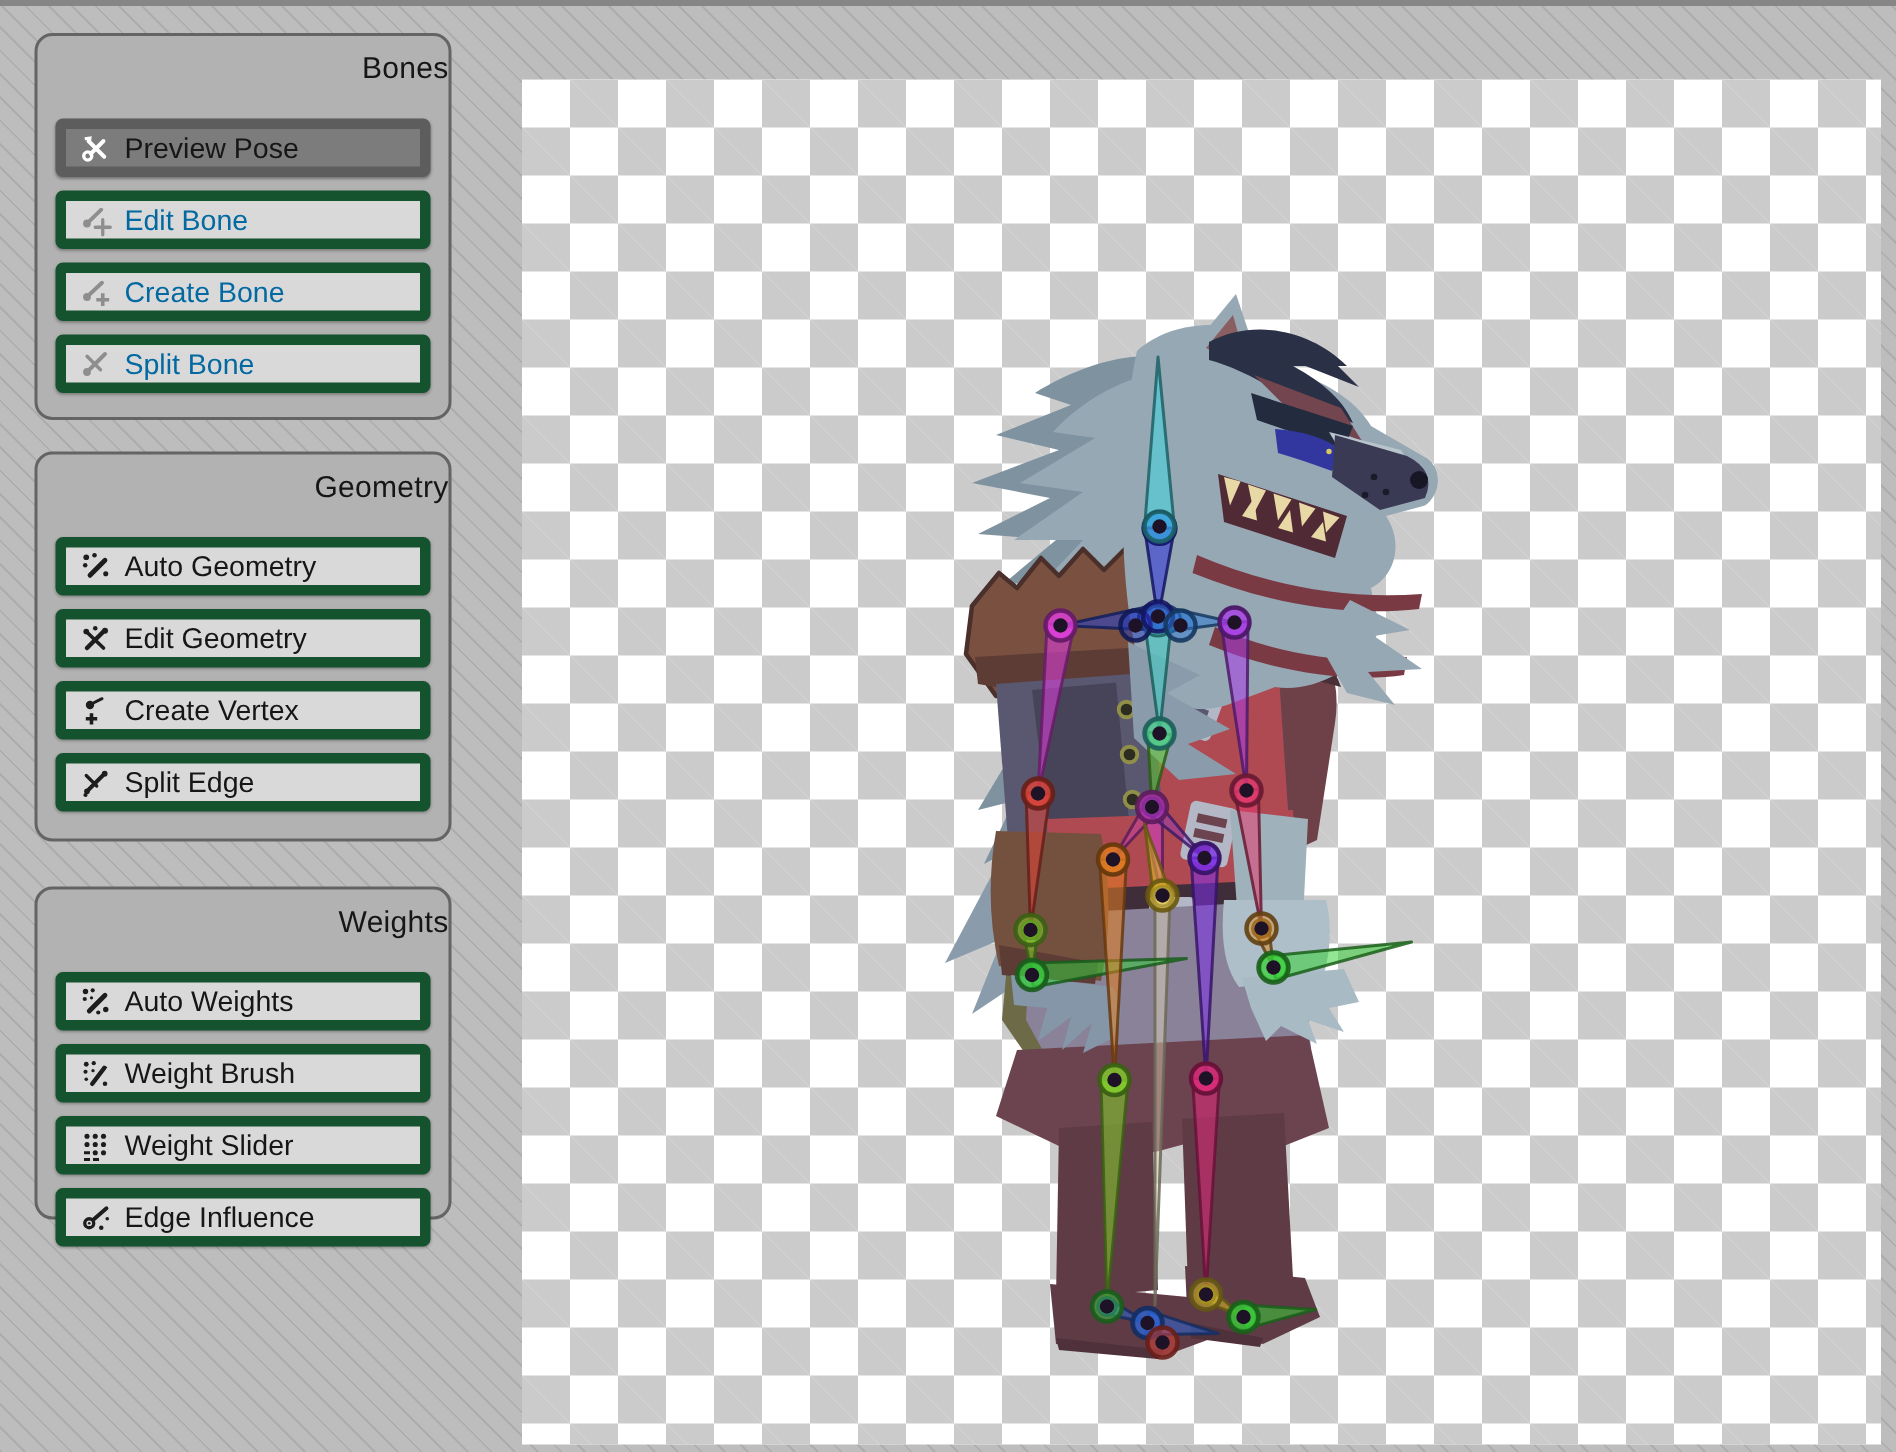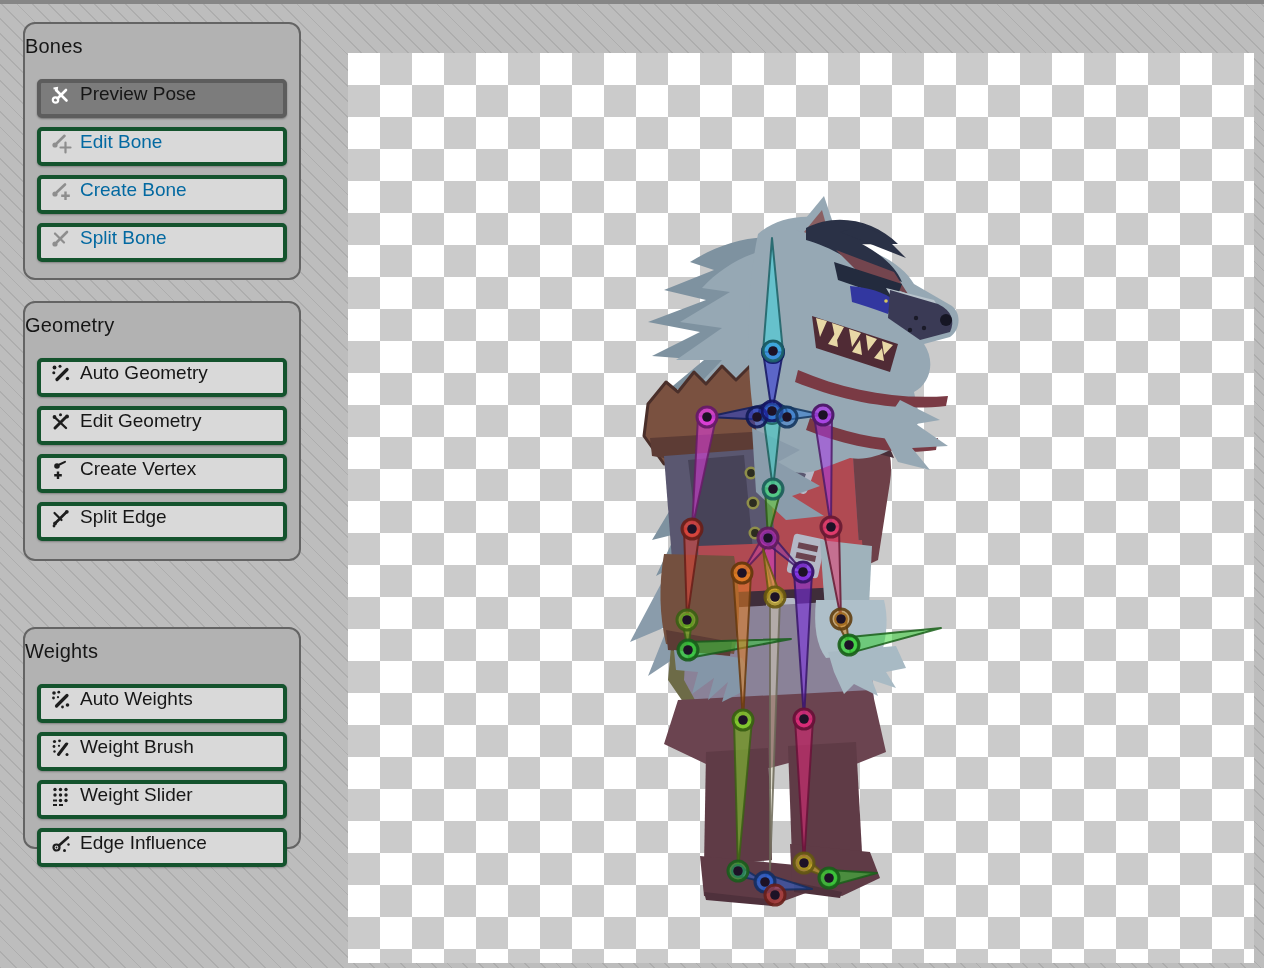--- a/index.html
+++ b/index.html
@@ -22,27 +22,27 @@
     background-position:0 0,32px 32px;
   }
   .canvas svg{position:absolute;left:0;top:0;width:906px;height:910px}
   
   .panel{
     position:absolute;left:23px;width:278px;box-sizing:border-box;
     background:#b2b2b2;border:2px solid #646464;border-radius:12px;
   }
   #panel-bones{top:22px;height:258px}
   #panel-geometry{top:301px;height:260px}
-  #panel-weights{top:627px;height:222px}
-  .panel-title{margin-top:11px;text-align:left;font-size:20px;color:#161616;letter-spacing:.2px}
+  #panel-weights{top:591px;height:222px}
+  .panel-title{margin-top:11px;text-align:right;font-size:20px;color:#161616;letter-spacing:.2px}
   .btn-col{display:flex;flex-direction:column;gap:9px;margin:21px 12px 0}
   .btn{
-    height:39px;border-radius:5px;background:#d9d9d9;border:4px solid #14532d;
+    height:39px;border-radius:5px;background:#d9d9d9;border:7px solid #14532d;
     box-shadow:0 1px 2px rgba(0,0,0,.28);
-    display:flex;align-items:flex-start;padding:0 8px;gap:7px;
+    display:flex;align-items:flex-end;padding:0 8px;gap:7px;
     font-size:19px;color:#161616;cursor:pointer;box-sizing:border-box;white-space:nowrap;
   }
   .btn .icon{width:24px;height:24px;flex:0 0 24px;display:flex;align-items:center;justify-content:center;color:#1d1d1d}
   .btn .icon svg{width:22px;height:22px}
   .btn.selected{background:#7c7c7c;border-color:#5d5d5d;box-shadow:0 1px 2px rgba(0,0,0,.35)}
   .btn.selected .icon{color:#ffffff}
   .btn.disabled{color:#0369a1;cursor:default}
   .btn.disabled .icon{color:#8e8e8e}
 </style>
 </head>

